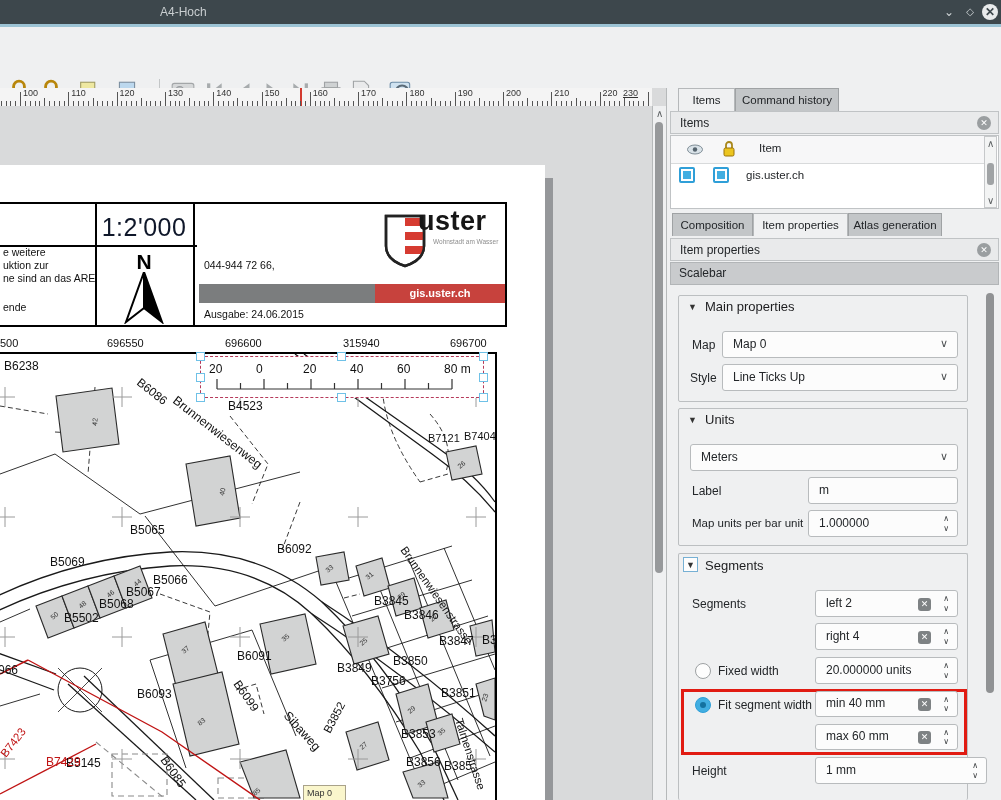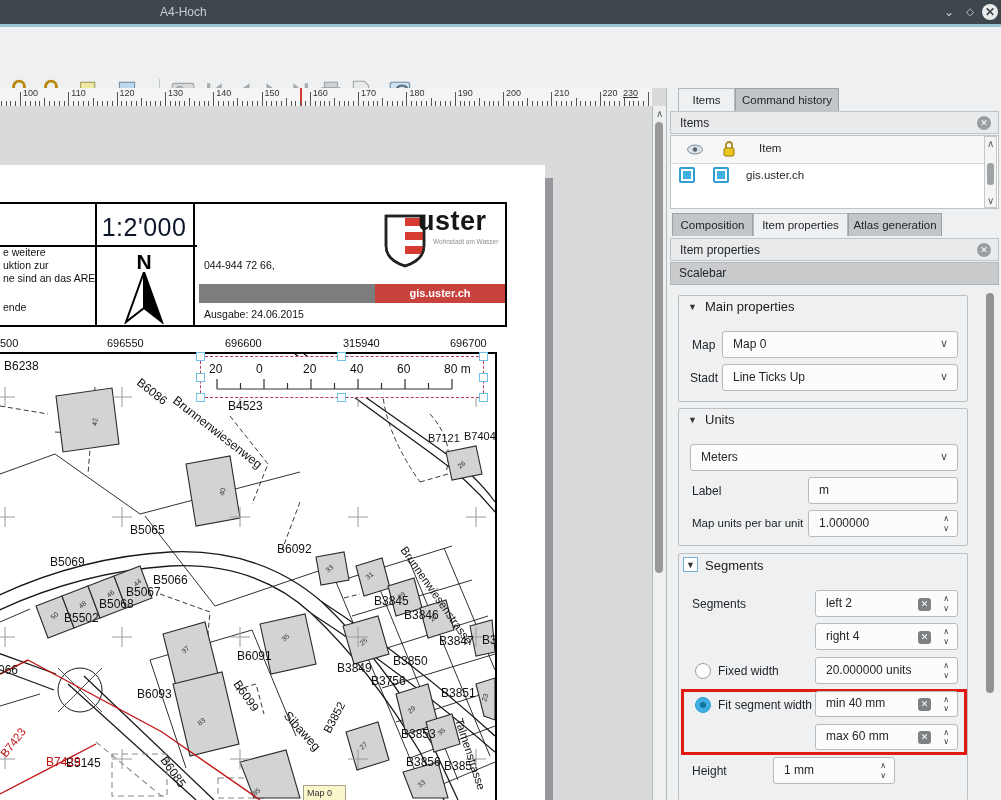--- a/index.html
+++ b/index.html
@@ -604,21 +604,21 @@
   </div>
 
   <div class="grp" style="top:295px;height:107px;"></div>
   <div class="gtri" style="left:688px;top:302px;">▼</div>
   <div class="gtitle" style="left:705px;top:299px;">Main properties</div>
   <div class="lbl" style="left:692px;top:338px;">Map</div>
   <div class="combo" style="left:722px;top:331px;width:236px;height:27px;">
     <span class="v">Map 0</span>
       <span class="dchev">∨</span>
   </div>
-  <div class="lbl" style="left:690px;top:371px;">Stadt</div>
+  <div class="lbl" style="left:690px;top:371px;">Style</div>
   <div class="combo" style="left:722px;top:364px;width:236px;height:27px;">
     <span class="v">Line Ticks Up</span>
       <span class="dchev">∨</span>
   </div>
 
   <div class="grp" style="top:408px;height:138px;"></div>
   <div class="gtri" style="left:688px;top:415px;">▼</div>
   <div class="gtitle" style="left:705px;top:412px;">Units</div>
   <div class="combo" style="left:690px;top:444px;width:268px;height:27px;">
     <span class="v">Meters</span>
@@ -672,19 +672,19 @@
     <span class="sarr" style="top:4px;">∧</span>
     <span class="sarr" style="top:13px;">∨</span>
   </div>
   <div class="spin" style="left:815px;top:724px;width:143px;height:26px;">
     <span class="v" style="top:4px;">max 60 mm</span>
     <span class="clr" style="top:6px;">✕</span>
     <span class="sarr" style="top:4px;">∧</span>
     <span class="sarr" style="top:13px;">∨</span>
   </div>
   <div class="lbl" style="left:692px;top:764px;">Height</div>
-  <div class="spin" style="left:773px;top:757px;width:122px;height:27px;">
+  <div class="spin" style="left:815px;top:757px;width:172px;height:27px;">
     <span class="v">1 mm</span>
     <span class="sarr" style="top:4px;">∧</span>
     <span class="sarr" style="top:14px;">∨</span>
   </div>
 
 </div>
 
 </body></html>

